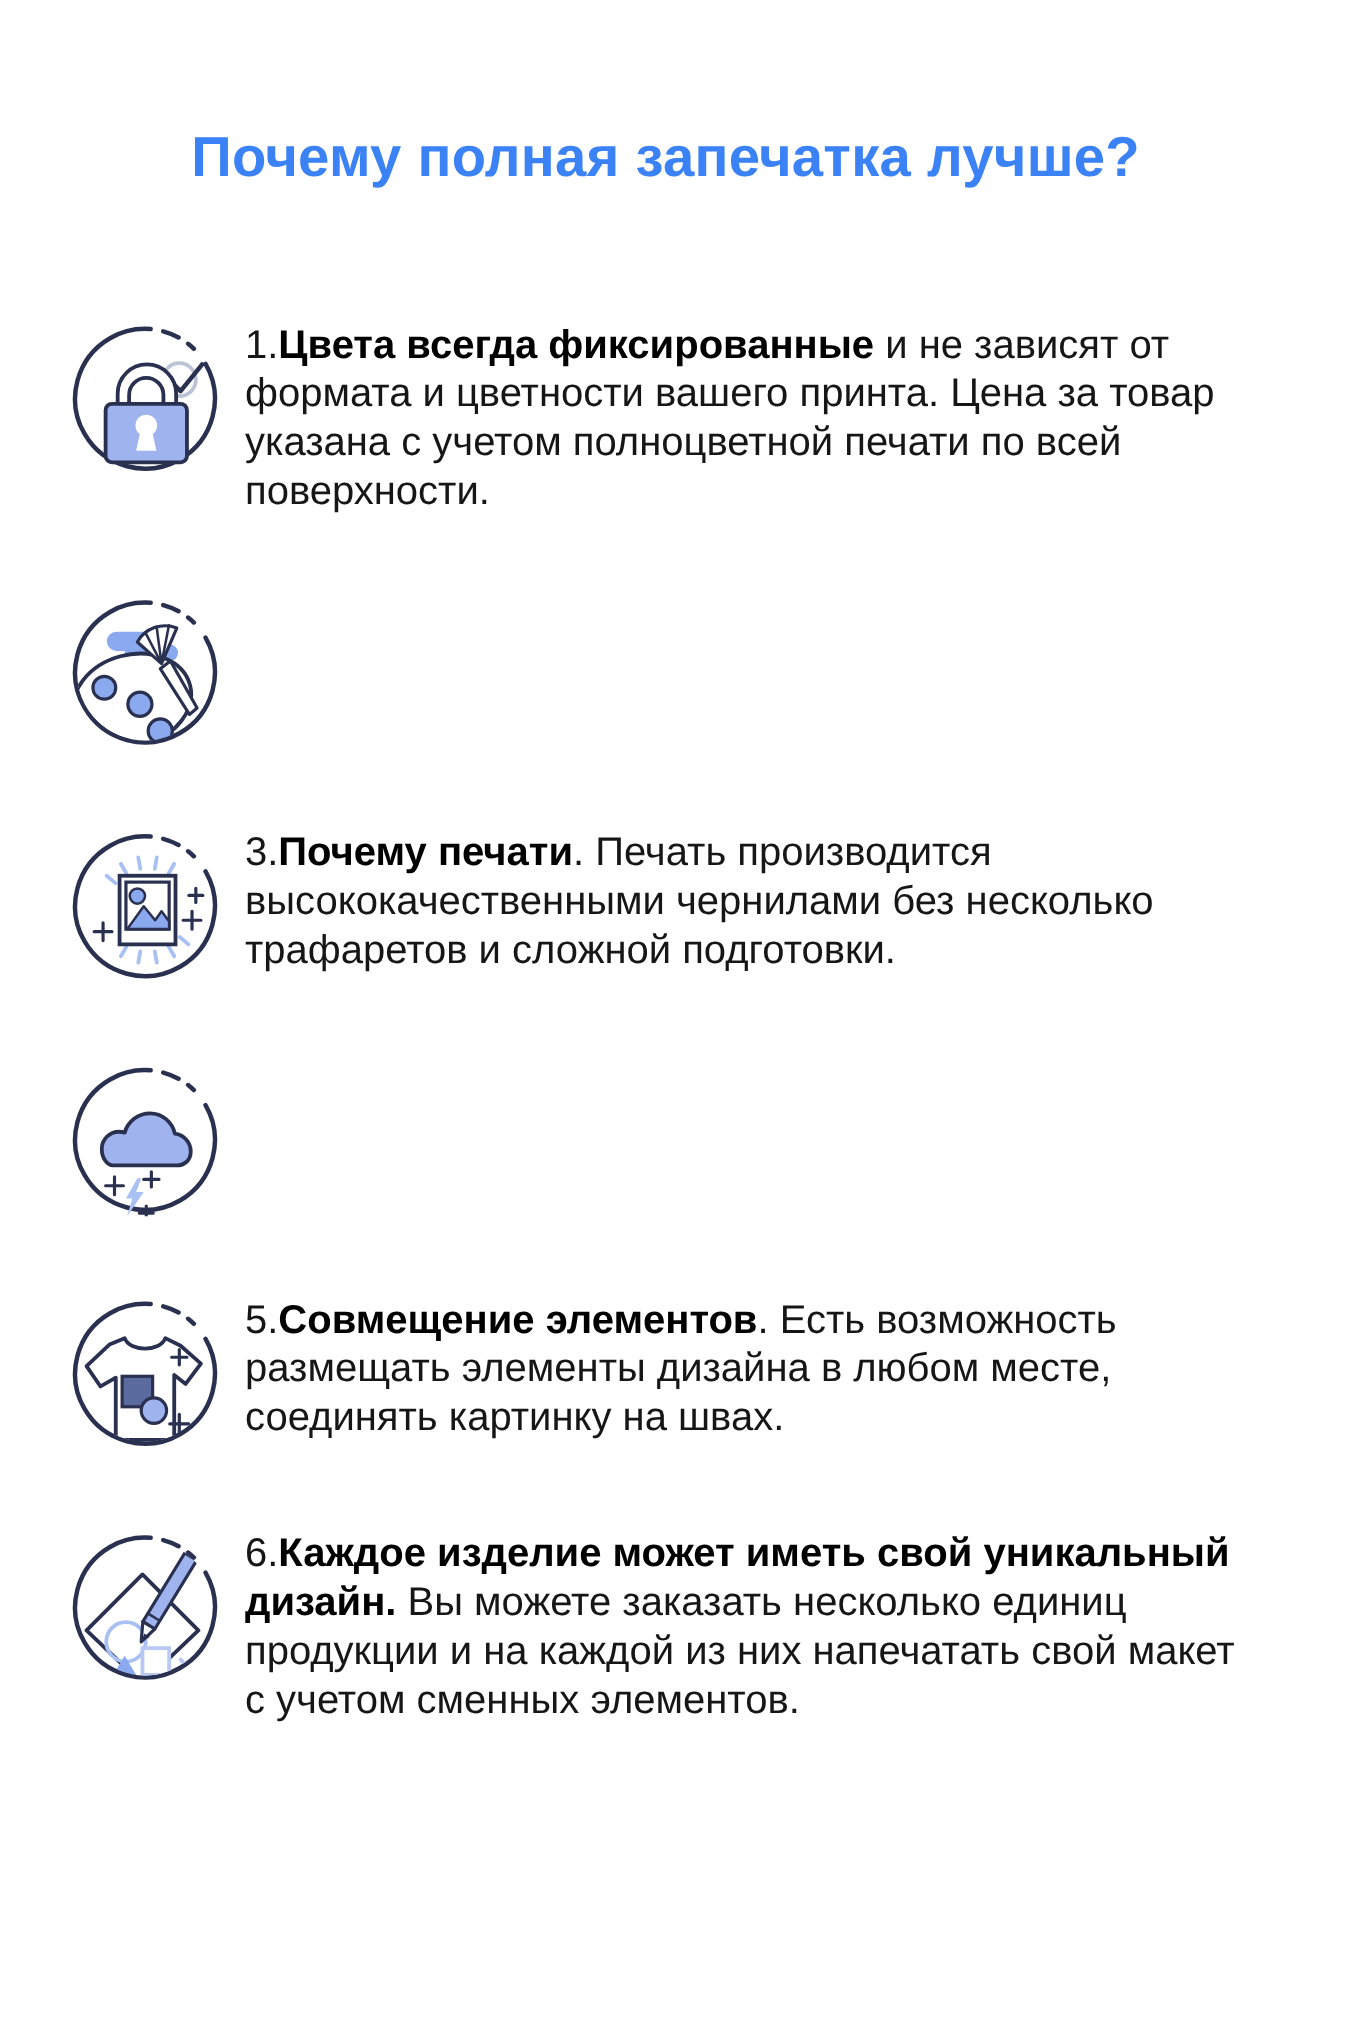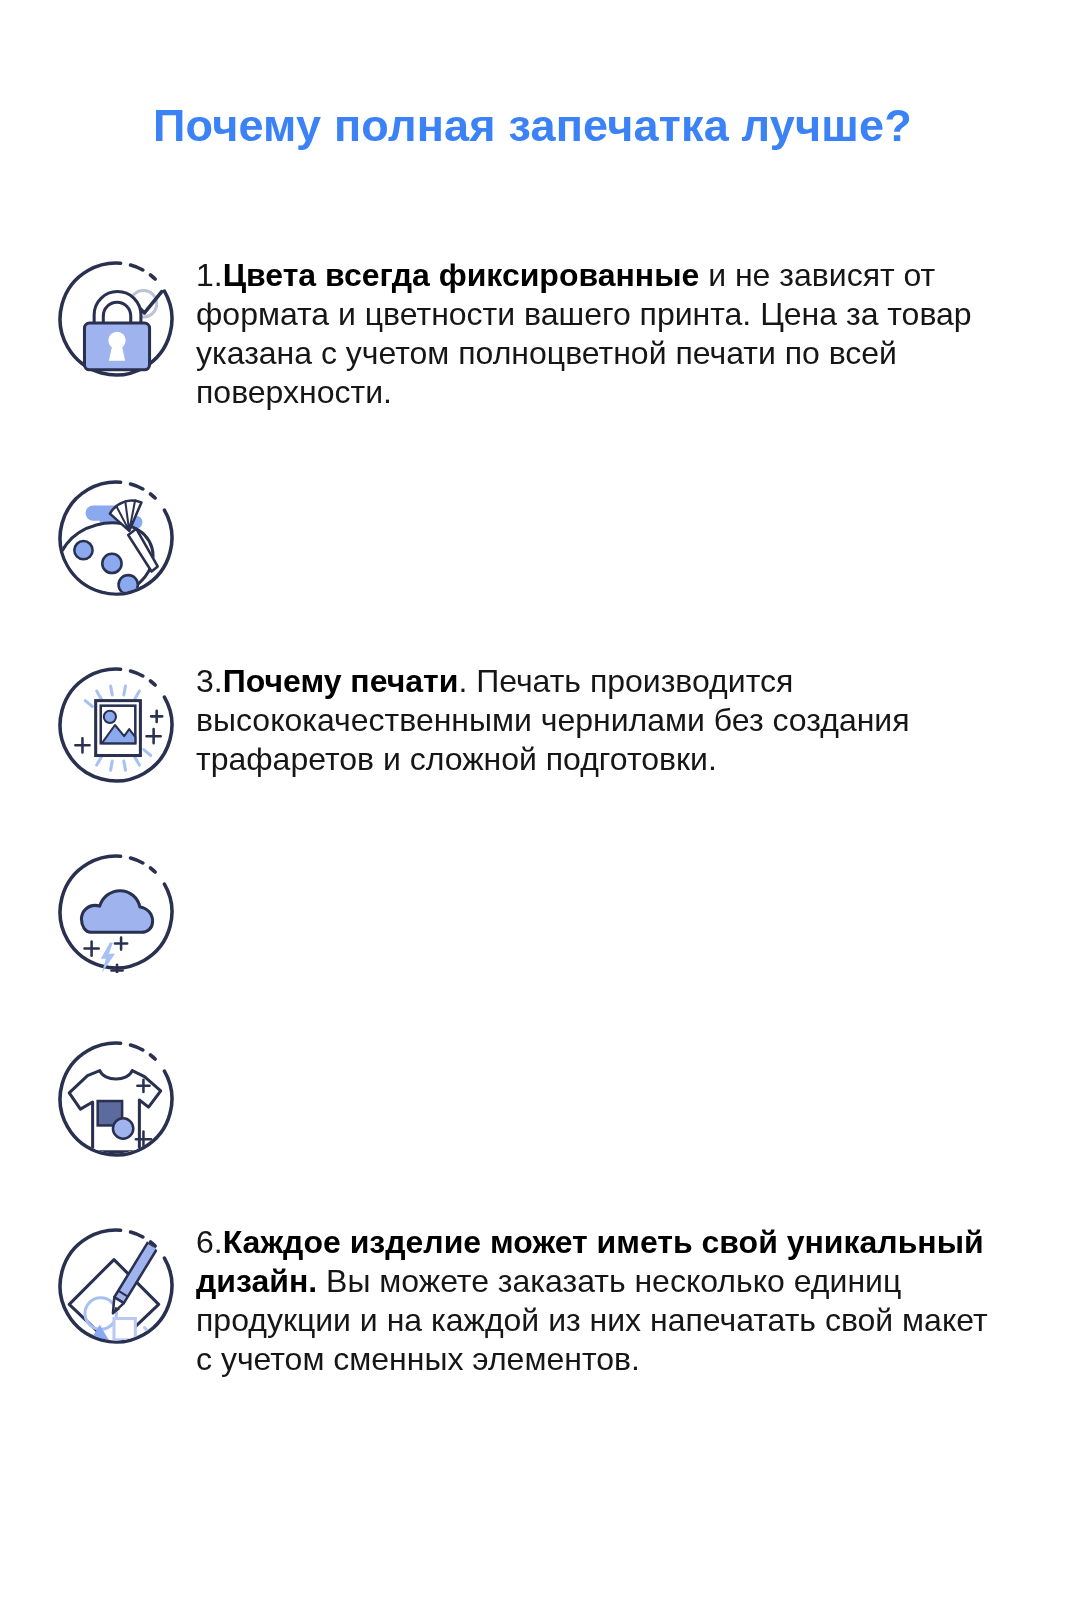--- a/index.html
+++ b/index.html
@@ -104,21 +104,21 @@
           <circle cx="54" cy="52" r="6" fill="#8aa9ef" stroke="#2a3150" stroke-width="2"></circle>
           <polygon points="46,78 59,60 68,71 73,64 79,72 79,78" fill="#8aa9ef" stroke="#2a3150" stroke-width="2" stroke-linejoin="round"></polygon>
           <g stroke="#2a3150" stroke-width="2.5" stroke-linecap="round">
             <path d="M27,73 v14 M20,80 h14"></path>
             <path d="M97,64 v14 M90,71 h14"></path>
             <path d="M100,46 v11 M94.5,51.5 h11"></path>
           </g>
         </svg>
       </div>
       <div class="text">
-        <p><span>3.</span><b>Почему печати</b><span>. Печать производится высококачественными чернилами без создания трафаретов и сложной подготовки.</span></p>
+        <p><span>3.</span><b>Почему печати</b><span>. Печать производится высококачественными чернилами без несколько трафаретов и сложной подготовки.</span></p>
       </div>
     </div>
 
     <div class="row">
       <div class="icon-wrap">
         <svg width="122" height="122" viewBox="0 0 120 120">
           <circle cx="60" cy="60" r="55" fill="none" stroke="#2a3150" stroke-width="3.5" stroke-dasharray="292 10 13 9 6 15.58" stroke-linecap="round" transform="rotate(-30 60 60)"></circle>
           <path d="M35,80 C30,80 26,74 26,67 C26,59.5 32,53.5 39.5,53.5 C41,53.5 42.5,53.7 44,54.2 C46.5,45.5 54.5,39 64,39 C73.5,39 81.5,45.8 83.5,55 C90.5,55.8 96,61.8 96,69 C96,76 91,80 85,80 Z" fill="#9fb3ee" stroke="#2a3150" stroke-width="3" stroke-linejoin="round"></path>
           <polygon points="54,90 45,106 50,106 46,120 59,101 53,101 57,90" fill="#a9c0f2"></polygon>
           <g stroke="#2a3150" stroke-width="2.5" stroke-linecap="round">
@@ -143,20 +143,23 @@
             <path d="M44,32 C48,43 72,43 76,32 L88,38 L104,52 L92,68 L83,61 L83,112 L37,112 L37,63 L25,70 L14,54 L32,37 Z" fill="#ffffff" stroke="#2a3150" stroke-width="3" stroke-linejoin="round"></path>
             <rect x="42" y="62" width="24" height="24" fill="#5b6b9e" stroke="#2a3150" stroke-width="2.5"></rect>
             <circle cx="67" cy="89" r="10" fill="#9fb3ee" stroke="#2a3150" stroke-width="2.5"></circle>
             <g stroke="#2a3150" stroke-width="2.5" stroke-linecap="round">
               <path d="M87,41 v12 M81,47 h12"></path>
               <path d="M87,92 v15 M79.5,99.5 h15"></path>
             </g>
           </g>
         </svg>
       </div>
+      <div class="text">
+        <p><span>5.</span><b>Совмещение элементов</b><span>. Есть возможность размещать элементы дизайна в любом месте, соединять картинку на швах.</span></p>
+      </div>
     </div>
 
     <div class="row">
       <div class="icon-wrap">
         <svg width="122" height="122" viewBox="0 0 120 120">
           <defs>
               <clipPath id="clip-pen">
                 <circle cx="60" cy="60" r="53.5"></circle>
               </clipPath>
             </defs>

